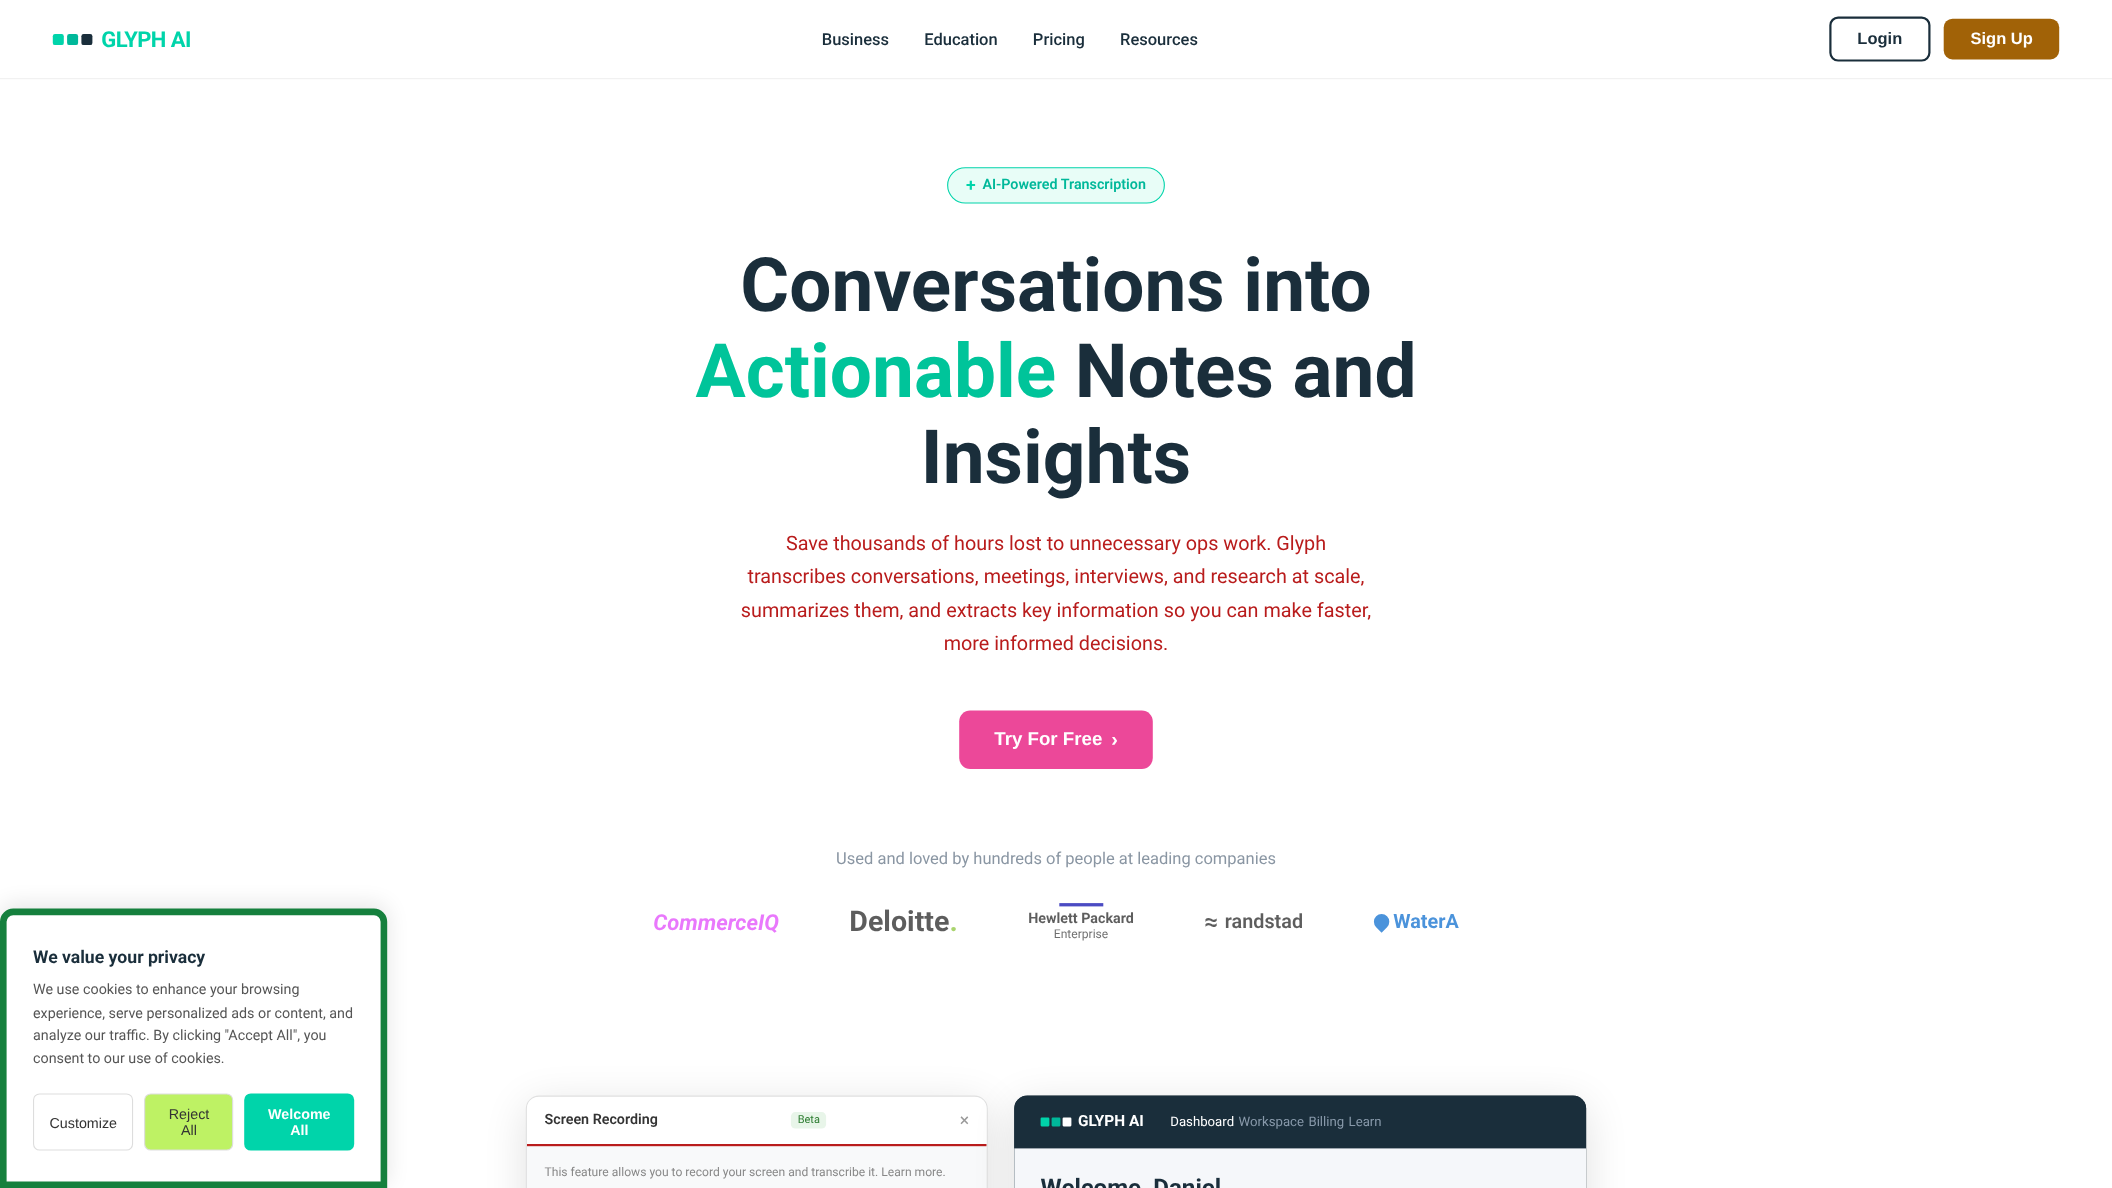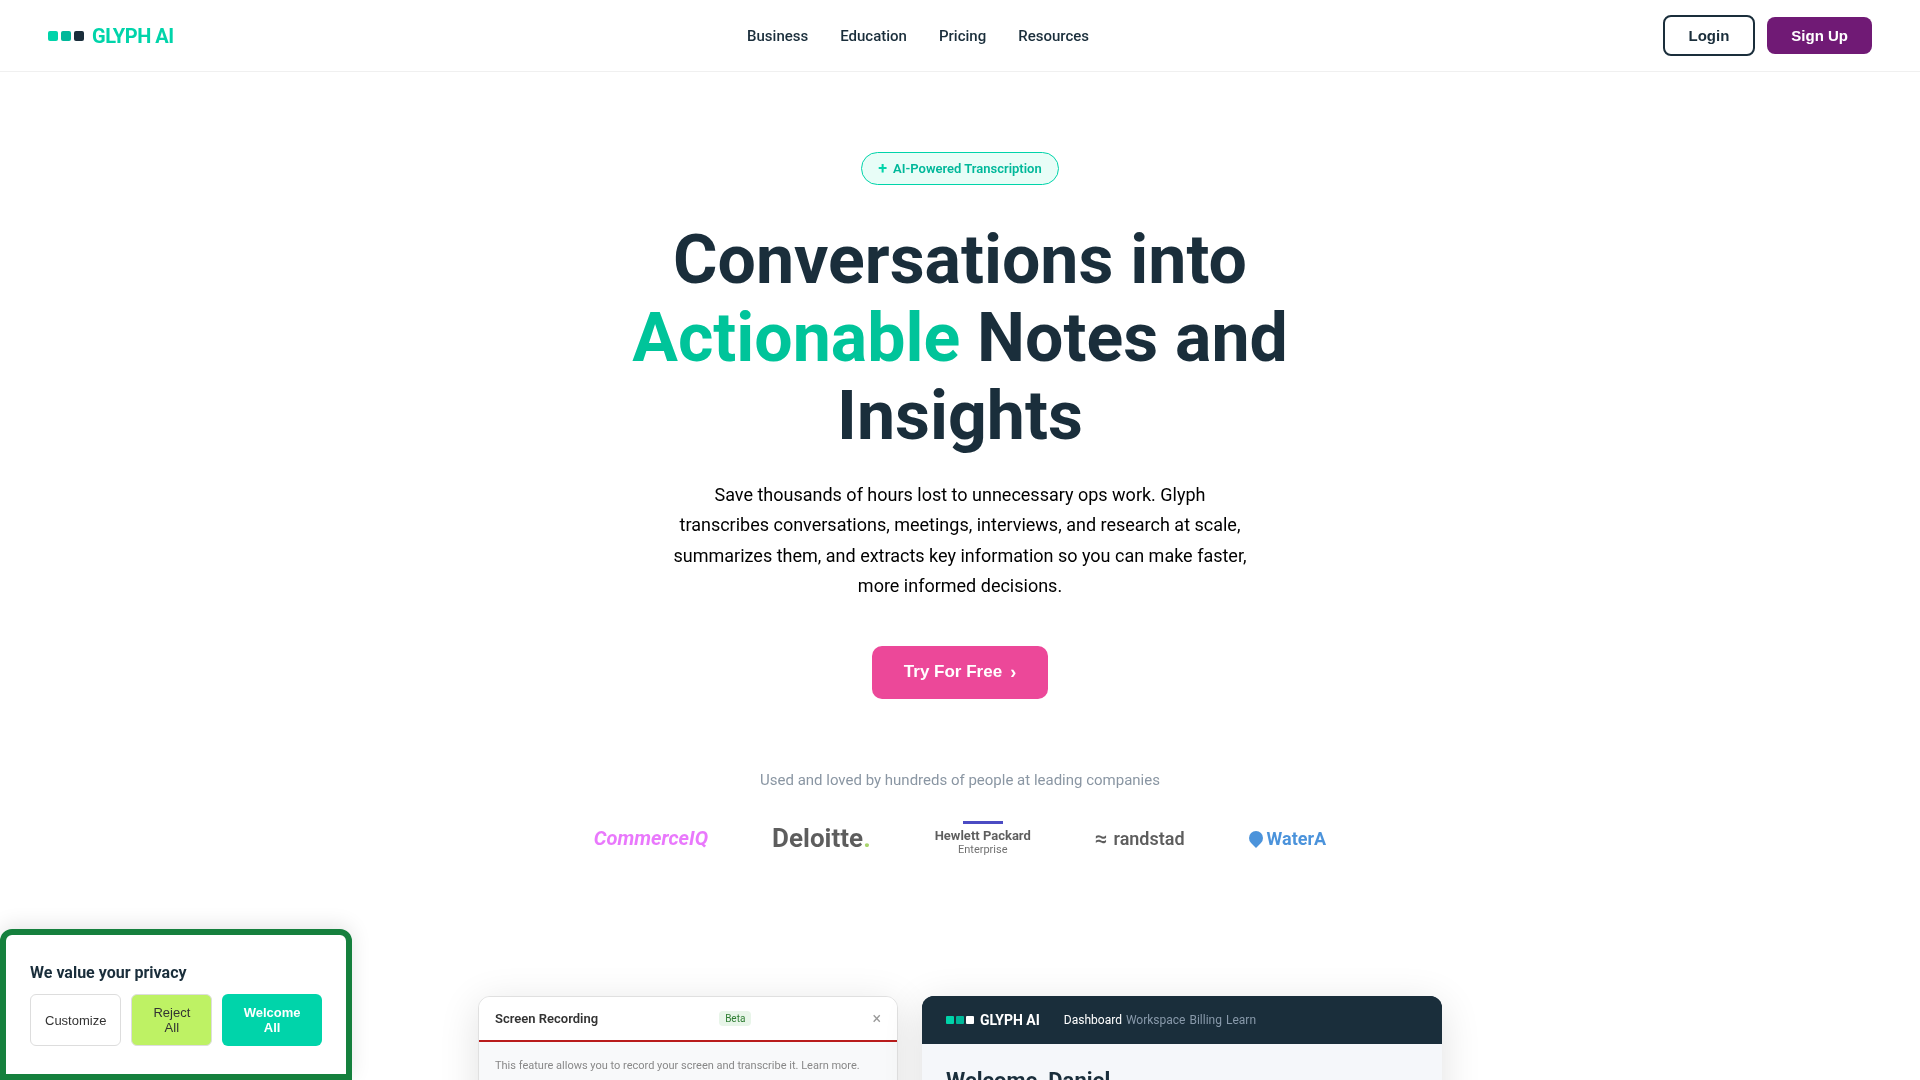--- a/index.html
+++ b/index.html
@@ -21,42 +21,42 @@
     .logo-text span { color: #00d4aa; }
     .nav-links { display: flex; gap: 32px; align-items: center; }
     .nav-links a { text-decoration: none; color: #1a2e3b; font-size: 15px; font-weight: 500; }
     .nav-actions { display: flex; gap: 12px; align-items: center; }
     .btn-login {
       padding: 10px 24px; border: 2px solid #1a2e3b; border-radius: 8px;
       background: transparent; color: #1a2e3b; font-size: 15px; font-weight: 600; cursor: pointer;
     }
     .btn-signup {
       padding: 10px 24px; border: none; border-radius: 8px;
-      background: #701a75; color: #fff; font-size: 15px; font-weight: 600; cursor: pointer;
+      background: #a16207; color: #fff; font-size: 15px; font-weight: 600; cursor: pointer;
     }
 
     
     .hero {
       display: flex; flex-direction: column; align-items: center;
       padding: 80px 40px 60px; text-align: center;
     }
     .badge {
       display: inline-flex; align-items: center; gap: 6px;
       background: #e8fdf7; border: 1px solid #00d4aa; border-radius: 20px;
       padding: 6px 16px; font-size: 13px; font-weight: 600; color: #00b89a;
       margin-bottom: 36px;
     }
     .badge-plus { font-size: 16px; color: #00d4aa; }
     .hero-title {
       font-size: 68px; font-weight: 700; line-height: 1.15;
       color: #1a2e3b; margin-bottom: 24px; max-width: 900px;
     }
     .hero-title .accent { color: #00c49a; }
     .hero-subtitle {
-      font-size: 18px; color: #000000; max-width: 580px;
+      font-size: 18px; color: #b91c1c; max-width: 580px;
       line-height: 1.7; margin-bottom: 44px;
     }
     .hero-buttons { display: flex; gap: 16px; align-items: center; margin-bottom: 72px; }
     .btn-primary {
       display: inline-flex; align-items: center; gap: 8px;
       padding: 16px 32px; background: #ec4899; color: #fff;
       border: none; border-radius: 10px; font-size: 17px; font-weight: 600; cursor: pointer;
     }
     .btn-primary .arrow { font-size: 18px; }
     .btn-secondary {
@@ -252,18 +252,19 @@
     </div>
     <div class="ss-right-body">
       <div class="ss-welcome">Welcome, Daniel</div>
 
     </div>
   </div>
 </section>
 
 <div class="cookie-banner">
   <div class="cookie-title">We value your privacy</div>
+  <div class="cookie-text">We use cookies to enhance your browsing experience, serve personalized ads or content, and analyze our traffic. By clicking "Accept All", you consent to our use of cookies.</div>
   <div class="cookie-buttons">
     <button class="btn-customize">Customize</button>
     <button class="btn-reject">Reject All</button>
     <button class="btn-accept">Welcome All</button>
   </div>
 </div>
 
 </body></html>

